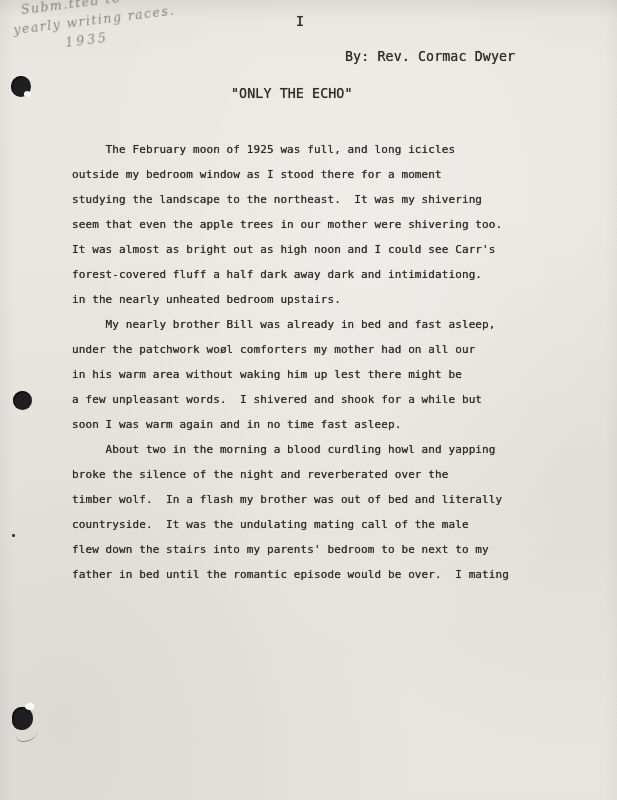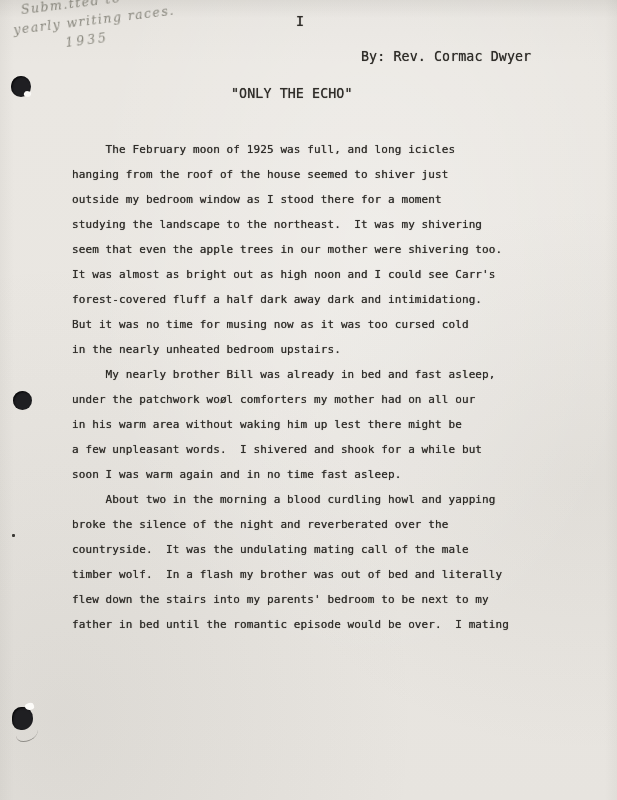--- a/index.html
+++ b/index.html
@@ -32,21 +32,21 @@
 
   .typewriter {
     position: absolute;
     color: #2f2d29;
     font-size: 13.3px;
     letter-spacing: 0.1px;
     white-space: pre;
     text-shadow: 0 0 0.7px rgba(47,45,41,0.85);
   }
   .page-number { left: 296px; top: 14px; }
-  .byline      { left: 361px; top: 49px; }
+  .byline      { left: 345px; top: 49px; }
   .doc-title   { left: 231px; top: 86px; }
 
   .body-text {
     position: absolute;
     left: 72px;
     top: 137px;
   }
   .tline {
     height: 25px;
     line-height: 25px;
@@ -124,41 +124,39 @@
     <div class="hw-line hw-3">1935</div>
   </div>
 
   <div class="typewriter page-number">I</div>
   <div class="typewriter byline">By: Rev. Cormac Dwyer</div>
   <div class="typewriter doc-title">"ONLY THE ECHO"</div>
 
   <div class="body-text">
       <div class="paragraph">
         <div class="tline">     The February moon of 1925 was full, and long icicles</div>
-        <div class="tline">hanging from the roof of the house seemed to shiver just</div>
         <div class="tline">outside my bedroom window as I stood there for a moment</div>
         <div class="tline">studying the landscape to the northeast.  It was my shivering</div>
         <div class="tline">seem that even the apple trees in our mother were shivering too.</div>
         <div class="tline">It was almost as bright out as high noon and I could see Carr's</div>
         <div class="tline">forest-covered fluff a half dark away dark and intimidationg.</div>
-        <div class="tline">But it was no time for musing now as it was too cursed cold</div>
         <div class="tline">in the nearly unheated bedroom upstairs.</div>
       </div>
       <div class="paragraph">
         <div class="tline">     My nearly brother Bill was already in bed and fast asleep,</div>
         <div class="tline">under the patchwork woøl comforters my mother had on all our</div>
         <div class="tline">in his warm area without waking him up lest there might be</div>
         <div class="tline">a few unpleasant words.  I shivered and shook for a while but</div>
         <div class="tline">soon I was warm again and in no time fast asleep.</div>
       </div>
       <div class="paragraph">
         <div class="tline">     About two in the morning a blood curdling howl and yapping</div>
         <div class="tline">broke the silence of the night and reverberated over the</div>
+        <div class="tline">timber wolf.  In a flash my brother was out of bed and literally</div>
         <div class="tline">countryside.  It was the undulating mating call of the male</div>
-        <div class="tline">timber wolf.  In a flash my brother was out of bed and literally</div>
         <div class="tline">flew down the stairs into my parents' bedroom to be next to my</div>
         <div class="tline">father in bed until the romantic episode would be over.  I mating</div>
       </div>
     </div>
 
   <div class="hole hole-1"></div>
   <div class="hole hole-2"></div>
   <div class="hole hole-3"></div>
   <div class="speck"></div>
 

